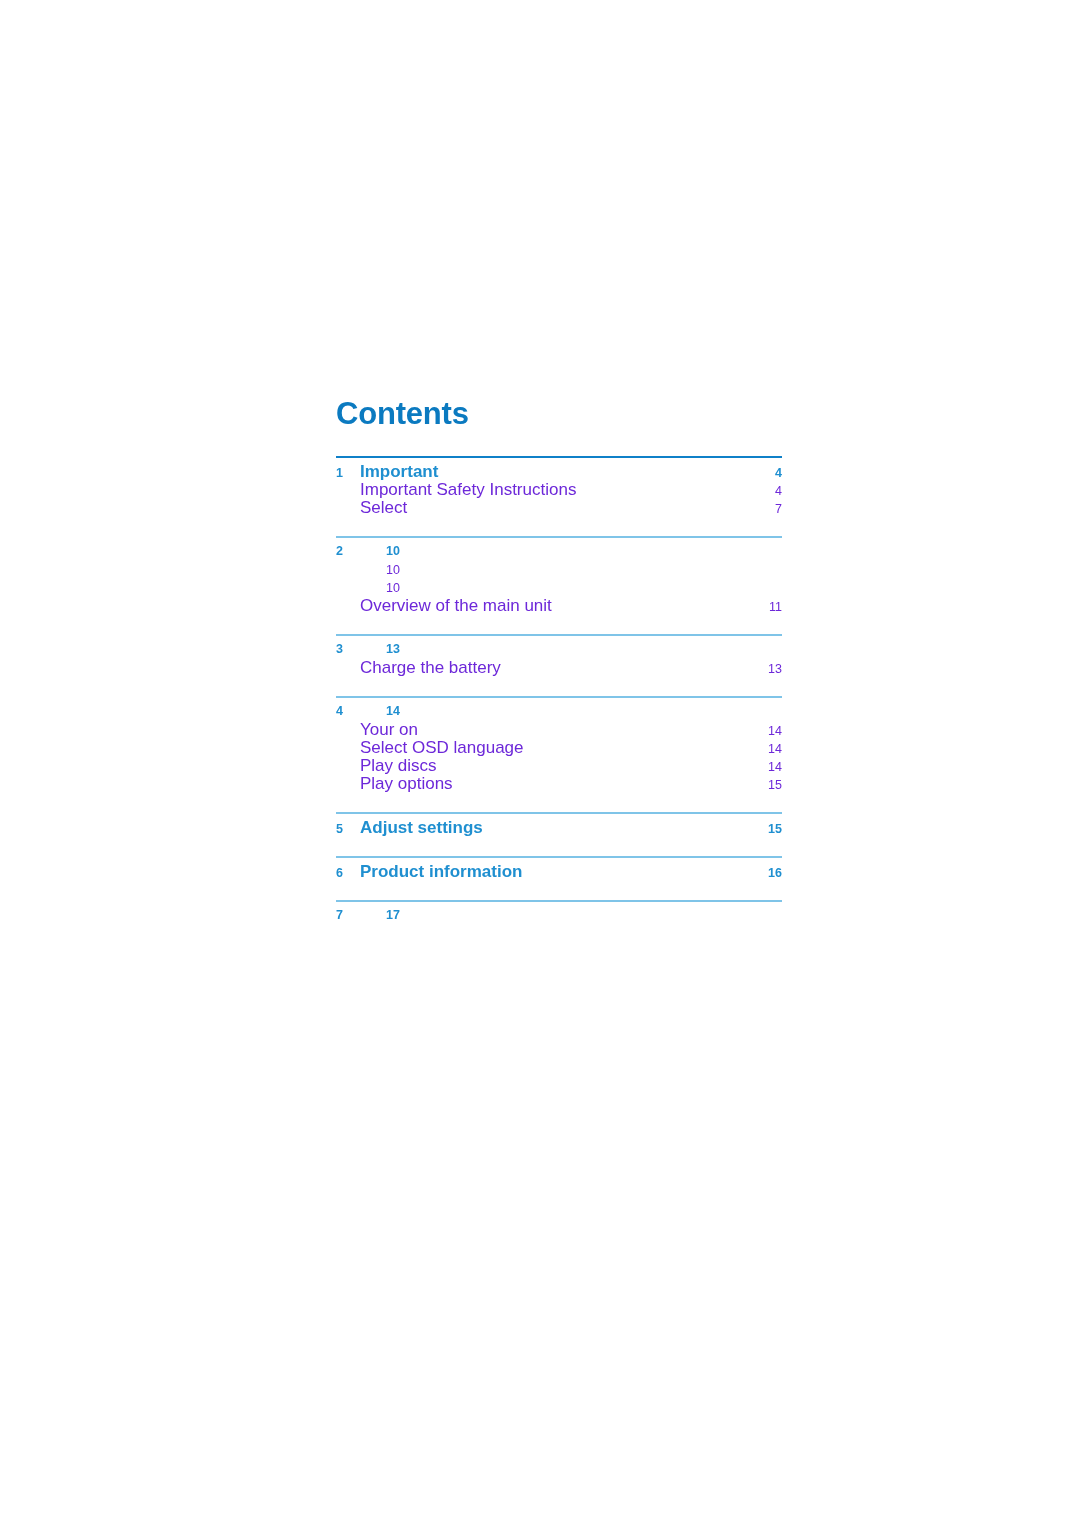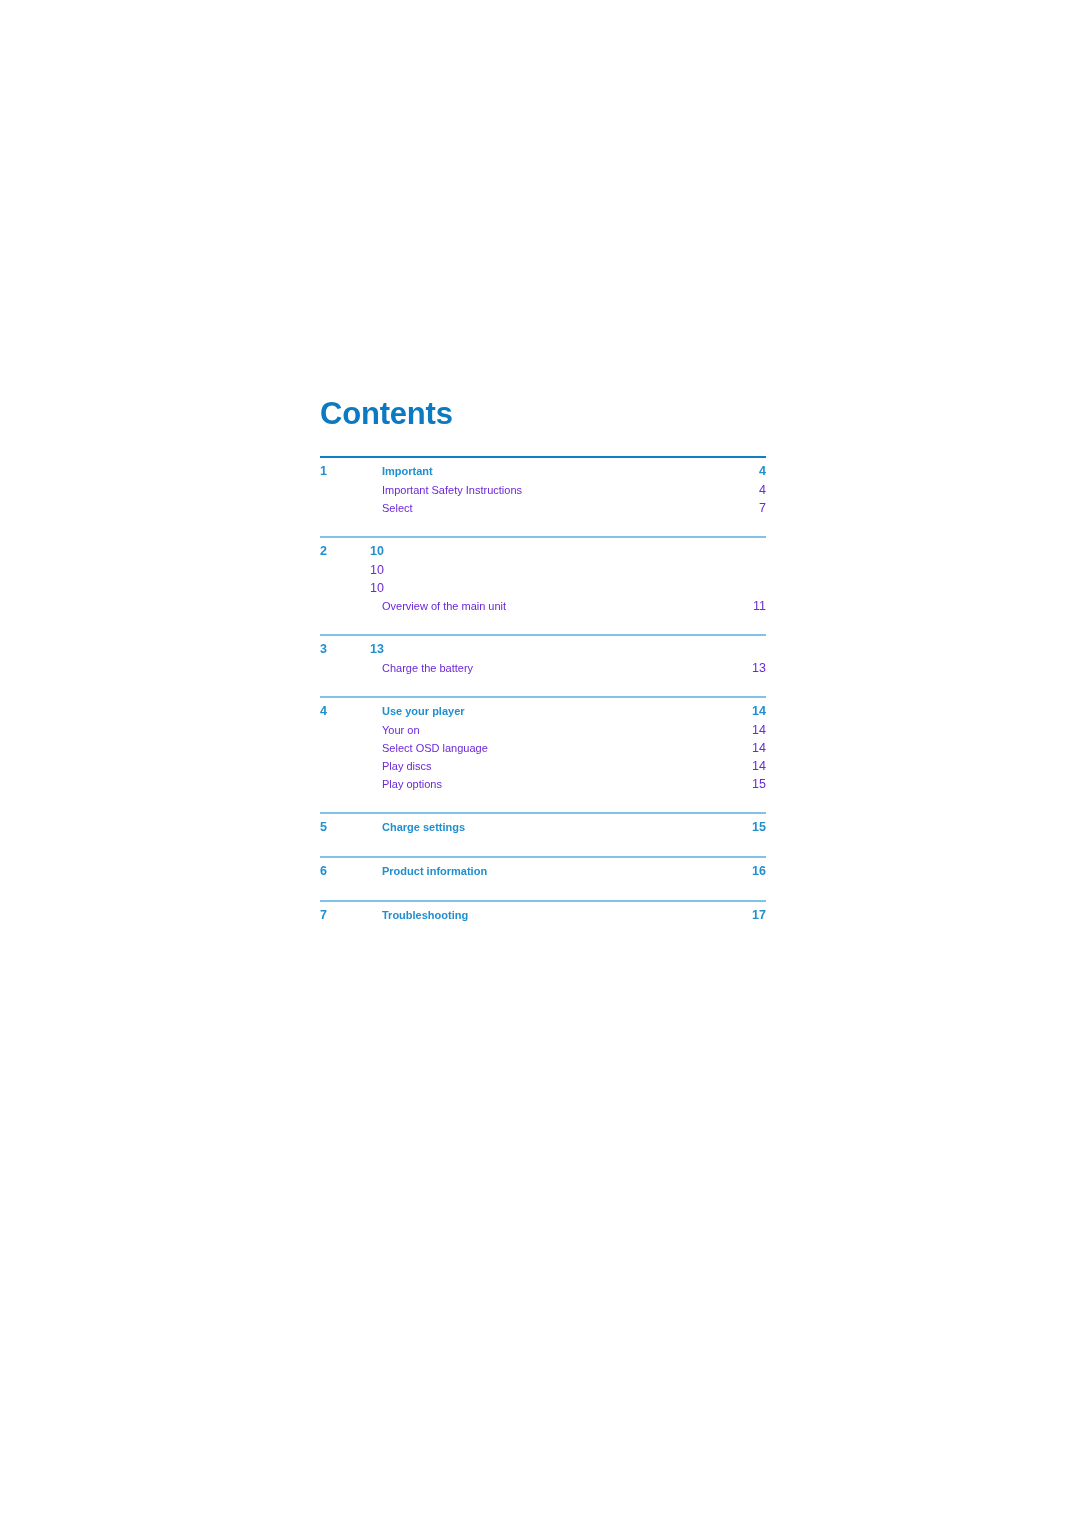--- a/index.html
+++ b/index.html
@@ -20,21 +20,21 @@
     left: 0;
     top: 0;
     width: 1080px;
     height: 1528px;
     background: #ffffff;
     overflow: hidden;
   }
 
   .toc-block {
     position: absolute;
-    left: 320px;
+    left: 336px;
     top: 398px;
     width: 446px;
   }
 
   .toc-title {
     font-size: 31px;
     font-weight: bold;
     color: #0b7ac0;
     letter-spacing: -0.2px;
     line-height: 1.0;
@@ -75,24 +75,23 @@
   }
 
   .row .num {
     width: 24px;
     flex: 0 0 24px;
     font-size: 12.5px;
   }
 
   .row .label {
     flex: 1 1 auto;
-    font-size: 11px;
+    font-size: 17px;
     white-space: nowrap;
     overflow: hidden;
-    margin-left: 38px;
   }
 
   .row .page-no {
     flex: 0 0 40px;
     text-align: right;
     font-size: 12.5px;
   }
 
   
   .row.head .num,
@@ -186,21 +185,20 @@
             <span class="page-no">13</span>
           </div>
         </div>
         <div class="sec-pad-bottom"></div>
         <div class="rule-gap"></div>
         <div class="rule light"></div>
         <div class="sec-pad-top"></div>
         <div class="section">
           <div class="row head">
             <span class="num">4</span>
-            <span class="label">Use your player</span>
             <span class="page-no">14</span>
           </div>
           <div class="row sub">
             <span class="num"></span>
             <span class="label">Your on</span>
             <span class="page-no">14</span>
           </div>
           <div class="row sub">
             <span class="num"></span>
             <span class="label">Select OSD language</span>
@@ -217,21 +215,21 @@
             <span class="page-no">15</span>
           </div>
         </div>
         <div class="sec-pad-bottom"></div>
         <div class="rule-gap"></div>
         <div class="rule light"></div>
         <div class="sec-pad-top"></div>
         <div class="section">
           <div class="row head">
             <span class="num">5</span>
-            <span class="label">Charge settings</span>
+            <span class="label">Adjust settings</span>
             <span class="page-no">15</span>
           </div>
         </div>
         <div class="sec-pad-bottom"></div>
         <div class="rule-gap"></div>
         <div class="rule light"></div>
         <div class="sec-pad-top"></div>
         <div class="section">
           <div class="row head">
             <span class="num">6</span>
@@ -239,21 +237,20 @@
             <span class="page-no">16</span>
           </div>
         </div>
         <div class="sec-pad-bottom"></div>
         <div class="rule-gap"></div>
         <div class="rule light"></div>
         <div class="sec-pad-top"></div>
         <div class="section">
           <div class="row head">
             <span class="num">7</span>
-            <span class="label">Troubleshooting</span>
             <span class="page-no">17</span>
           </div>
         </div>
         <div class="sec-pad-bottom"></div>
         <div class="rule-gap"></div>
       </div>
 
   </div>
 
 </div>

